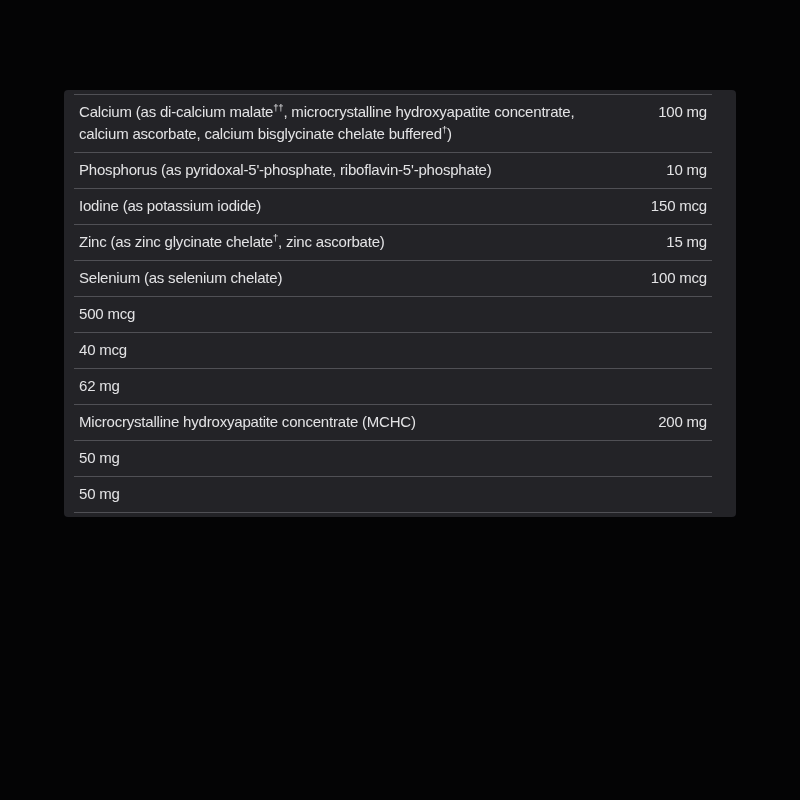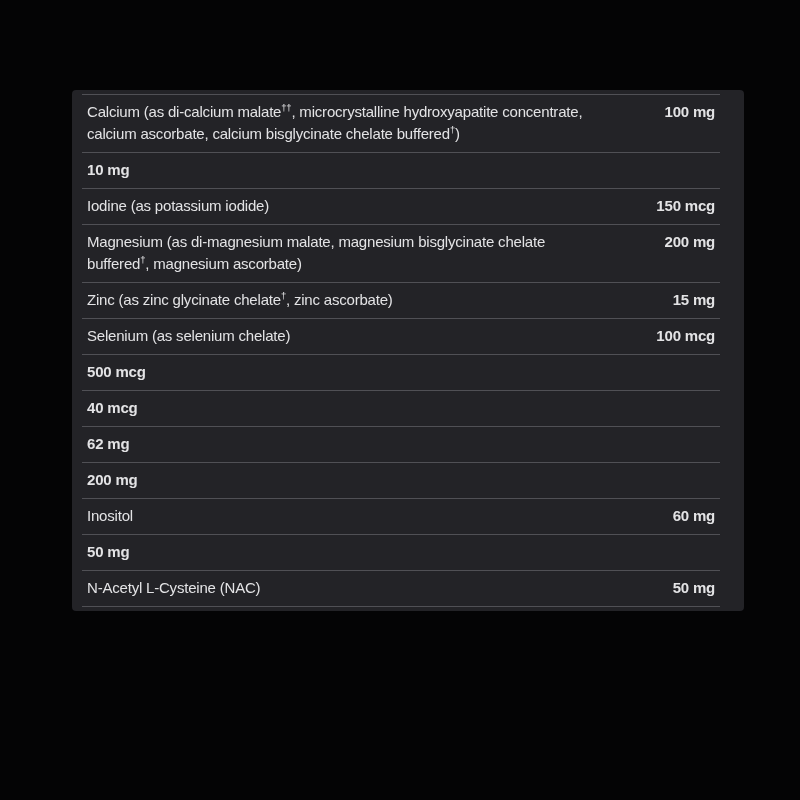--- a/index.html
+++ b/index.html
@@ -16,21 +16,20 @@
   }
   .panel {
     position: absolute;
     left: 64px;
     top: 90px;
     width: 672px;
     box-sizing: border-box;
     background: #232327;
     border-radius: 4px;
     padding: 4px 24px 4px 10px;
-    margin-left: 8px;
   }
   .rows {
     border-bottom: 1px solid #505055;
   }
   .row {
     display: flex;
     justify-content: space-between;
     align-items: flex-start;
     border-top: 1px solid #505055;
     padding: 6px 5px 7px 5px;
@@ -47,68 +46,60 @@
     line-height: 0;
     vertical-align: super;
   }
   .amount {
     color: #e3e3e5;
     font-size: 15px;
     line-height: 22px;
     letter-spacing: -0.2px;
     white-space: nowrap;
     text-align: center;
-    font-weight: bold;
   }
 </style>
 </head>
 <body>
 
 <div class="panel">
   <div class="rows" id="rows">
       <div class="row">
         <span class="name">Calcium (as di-calcium malate<sup>††</sup>, microcrystalline hydroxyapatite concentrate, calcium ascorbate, calcium bisglycinate chelate buffered<sup>†</sup>)</span>
         <span class="amount">100 mg</span>
       </div>
       <div class="row">
+        <span class="name">Phosphorus (as pyridoxal-5'-phosphate, riboflavin-5'-phosphate)</span>
         <span class="amount">10 mg</span>
       </div>
       <div class="row">
         <span class="name">Iodine (as potassium iodide)</span>
         <span class="amount">150 mcg</span>
-      </div>
-      <div class="row">
-        <span class="name">Magnesium (as di-magnesium malate, magnesium bisglycinate chelate buffered<sup>†</sup>, magnesium ascorbate)</span>
-        <span class="amount">200 mg</span>
       </div>
       <div class="row">
         <span class="name">Zinc (as zinc glycinate chelate<sup>†</sup>, zinc ascorbate)</span>
         <span class="amount">15 mg</span>
       </div>
       <div class="row">
         <span class="name">Selenium (as selenium chelate)</span>
         <span class="amount">100 mcg</span>
       </div>
       <div class="row">
         <span class="amount">500 mcg</span>
       </div>
       <div class="row">
         <span class="amount">40 mcg</span>
       </div>
       <div class="row">
         <span class="amount">62 mg</span>
       </div>
       <div class="row">
+        <span class="name">Microcrystalline hydroxyapatite concentrate (MCHC)</span>
         <span class="amount">200 mg</span>
-      </div>
-      <div class="row">
-        <span class="name">Inositol</span>
-        <span class="amount">60 mg</span>
       </div>
       <div class="row">
         <span class="amount">50 mg</span>
       </div>
       <div class="row">
-        <span class="name">N-Acetyl L-Cysteine (NAC)</span>
         <span class="amount">50 mg</span>
       </div>
     </div>
 </div>
 
 </body></html>

